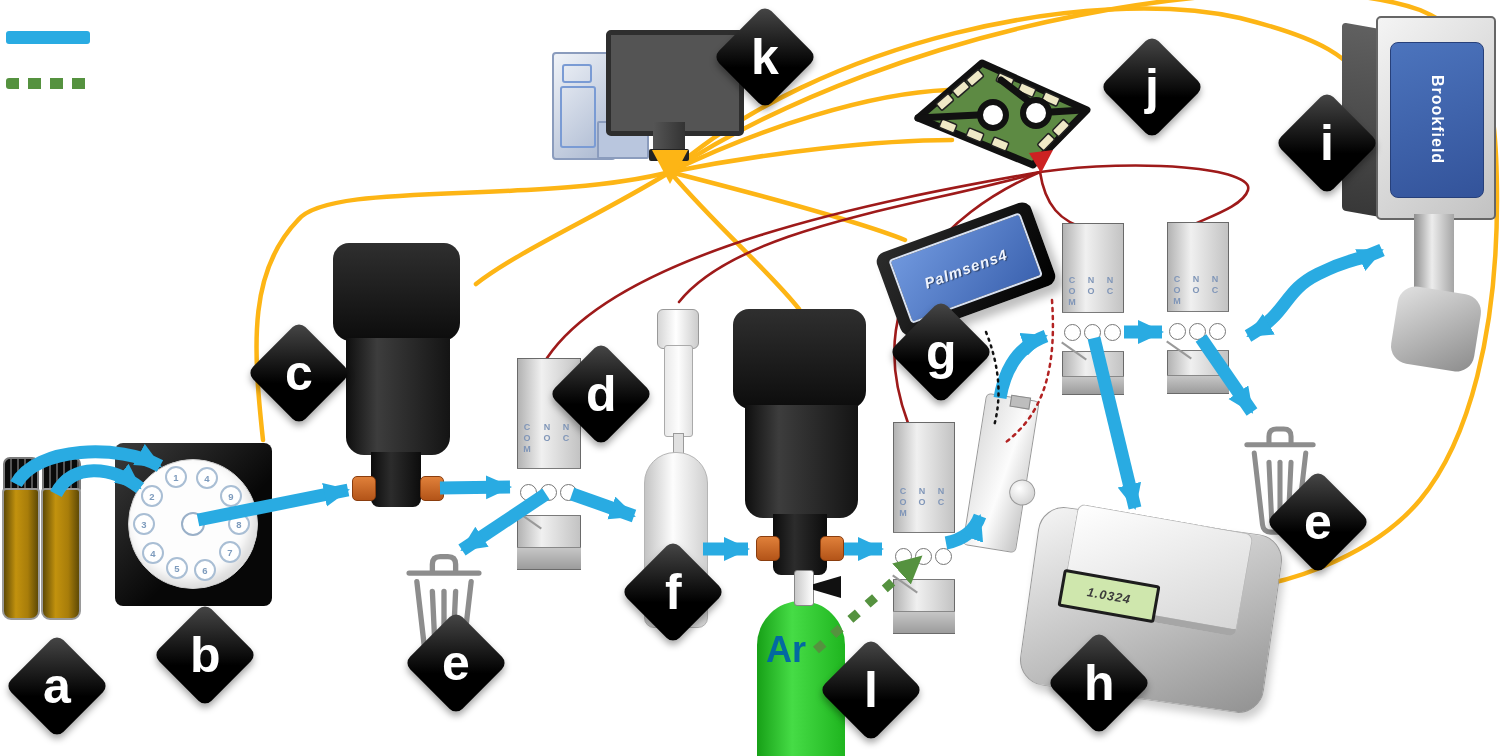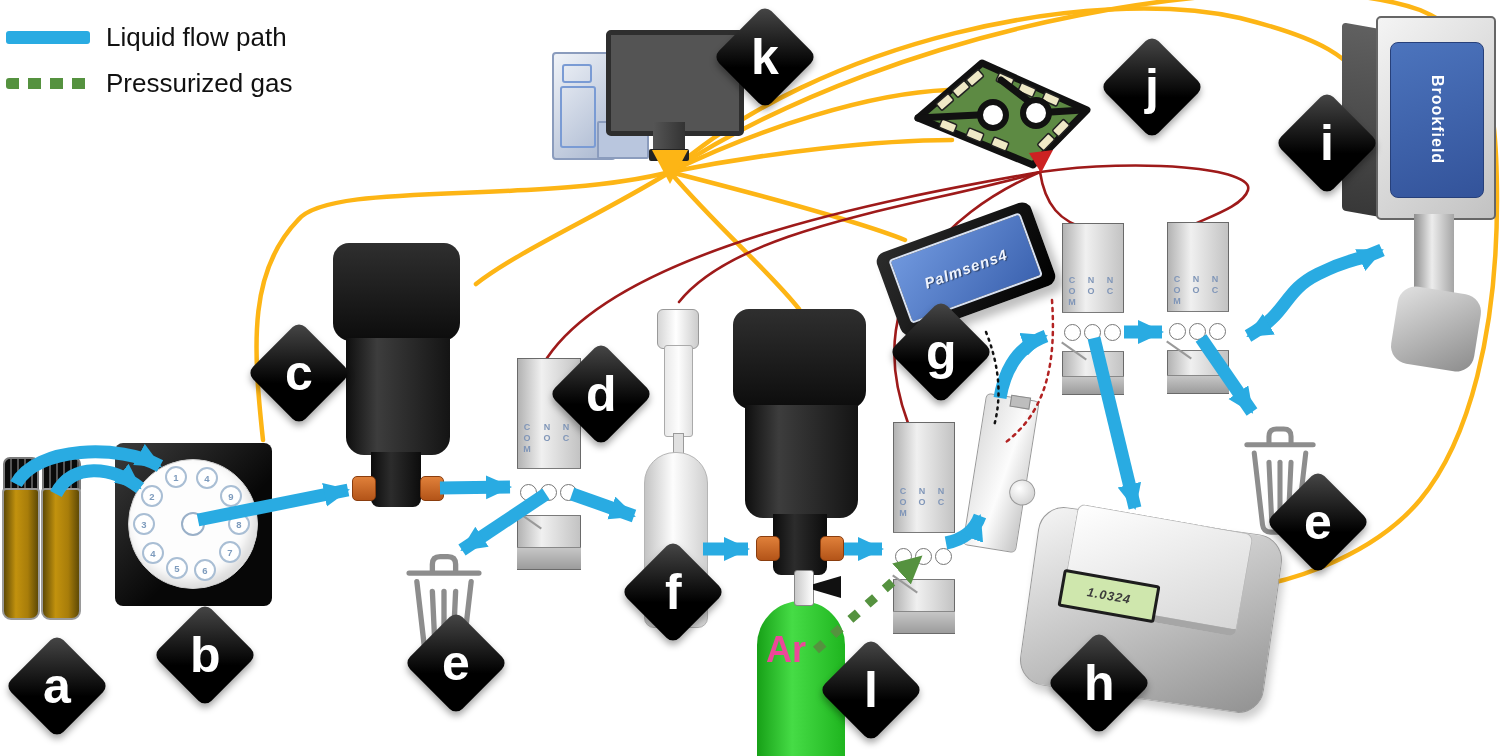--- a/index.html
+++ b/index.html
@@ -69,21 +69,21 @@
          border-radius:31px 31px 10px 10px;
          background:linear-gradient(90deg,#c4c4c4,#fdfdfd 45%,#d0d0d0);}
 
   
   #ar-cyl{left:757px;top:601px;width:88px;height:156px;border-radius:44px 44px 0 0;
           background:linear-gradient(90deg,#17a017,#46dc46 40%,#1fb51f);}
   #ar-valve{left:794px;top:570px;width:18px;height:34px;border:1.5px solid #888;border-radius:3px;
           background:linear-gradient(90deg,#c9c9c9,#fff);}
   #ar-nozzle{left:813px;top:576px;width:28px;height:22px;background:#111;
           clip-path:polygon(0 38%,100% 0,100% 100%,0 62%);}
-  #ar-label{left:766px;top:629px;font-size:36px;font-weight:bold;color:#ec4899;}
+  #ar-label{left:766px;top:629px;font-size:36px;font-weight:bold;color:#0369a1;}
 
   
   #palm{left:884px;top:225px;width:164px;height:88px;transform:rotate(-20deg);border-radius:10px;
         background:linear-gradient(135deg,#2c2c2c,#000);box-shadow:5px 9px 8px rgba(0,0,0,.25);}
   #palm-screen{position:absolute;left:12px;top:9px;right:12px;bottom:11px;border-radius:4px;
         border:2px solid #d9e2f2;background:linear-gradient(145deg,#6f97dd,#3c63b0);
         display:flex;align-items:center;justify-content:center;}
   #palm-screen span{color:#eef3fd;font-style:italic;font-weight:bold;font-size:15px;letter-spacing:1px;
         text-shadow:1px 1px 1px rgba(0,0,0,.5);}
 
@@ -150,25 +150,23 @@
     <path d="M 1040 172 C 930 205, 740 225, 679 302"></path>
     <path d="M 1040 172 C 940 215, 862 300, 908 423"></path>
     <path d="M 1040 172 C 1045 205, 1060 222, 1088 229"></path>
     <path d="M 1040 172 C 1140 158, 1255 168, 1248 190 C 1243 207, 1205 218, 1186 228"></path>
   </g>
 </svg>
 
 <div class="abs" id="legend">
   <div class="lg-row">
     <div class="lg-sw sw-liquid"></div>
-    <div class="lg-label">Liquid flow path</div>
   </div>
   <div class="lg-row">
     <div class="lg-sw sw-gas"></div>
-    <div class="lg-label">Pressurized gas</div>
   </div>
 </div>
 
 <div class="abs vial-cap" style="left:3px;top:457px;width:36px;height:34px"></div>
 <div class="abs vial-cap" style="left:42px;top:457px;width:39px;height:34px"></div>
 <div class="abs vial-body" style="left:2px;top:488px;width:38px;height:132px"></div>
 <div class="abs vial-body" style="left:41px;top:488px;width:40px;height:132px"></div>
 
 <div class="abs" id="rv-body"></div>
 <div class="abs" id="rv-disc"></div>

